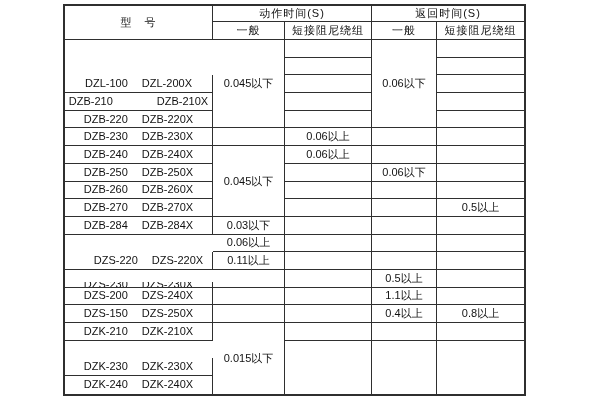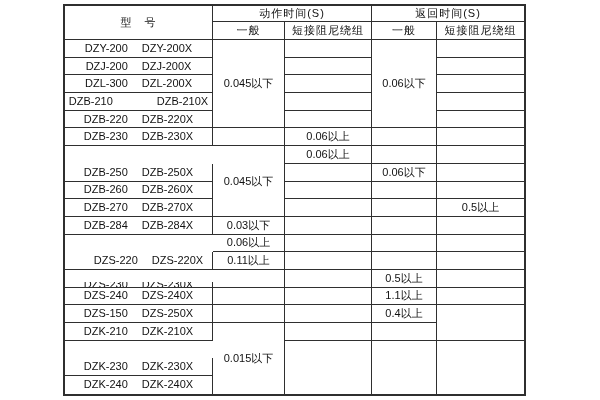--- a/index.html
+++ b/index.html
@@ -33,43 +33,39 @@
 <body style="background: rgb(255, 255, 255);">
 
 <div class="table" id="grid">
   <div class="c h" style="grid-column:1;grid-row:1/3">型　号</div>
   <div class="c h" style="grid-column:2/4;grid-row:1">动作时间(S)</div>
   <div class="c h noR" style="grid-column:4/6;grid-row:1">返回时间(S)</div>
   <div class="c h" style="grid-column:2;grid-row:2">一般</div>
   <div class="c h" style="grid-column:3;grid-row:2">短接阻尼绕组</div>
   <div class="c h" style="grid-column:4;grid-row:2">一般</div>
   <div class="c h noR" style="grid-column:5;grid-row:2">短接阻尼绕组</div>
-<div class="c model" style="grid-area: 3 / 1 / span 1;">
-      <span>DZY-200</span>
-      <span>DZY-200X</span>
-    </div>
-    <div class="c model" style="grid-area: 4 / 1 / span 1;">
-      <span>DZJ-200</span>
-      <span>DZJ-200X</span>
-    </div>
     <div class="c model" style="grid-area: 5 / 1 / span 1;">
-      <span>DZL-300</span>
+      <span>DZL-100</span>
       <span>DZL-200X</span>
     </div>
     <div class="c model" style="grid-area: 6 / 1 / span 1; gap: 44px;">
       <span>DZB-210</span>
       <span>DZB-210X</span>
     </div>
     <div class="c model" style="grid-area: 7 / 1 / span 1;">
       <span>DZB-220</span>
       <span>DZB-220X</span>
     </div>
     <div class="c model" style="grid-area: 8 / 1 / span 1;">
       <span>DZB-230</span>
       <span>DZB-230X</span>
+    </div>
+    <div class="c model" style="grid-area: 9 / 1 / span 1;">
+      <span>DZB-240</span>
+      <span>DZB-240X</span>
     </div>
     <div class="c model" style="grid-area: 10 / 1 / span 1;">
       <span>DZB-250</span>
       <span>DZB-250X</span>
     </div>
     <div class="c model" style="grid-area: 11 / 1 / span 1;">
       <span>DZB-260</span>
       <span>DZB-260X</span>
     </div>
     <div class="c model" style="grid-area: 12 / 1 / span 1;">
@@ -82,21 +78,21 @@
     </div>
     <div class="c model" style="grid-area: 15 / 1 / span 1; padding-left: 20px;">
       <span>DZS-220</span>
       <span>DZS-220X</span>
     </div>
     <div class="c model" style="grid-area: 16 / 1 / span 1; margin-top: 12px;">
       <span>DZS-230</span>
       <span>DZS-230X</span>
     </div>
     <div class="c model" style="grid-area: 17 / 1 / span 1;">
-      <span>DZS-240</span>
+      <span>DZS-200</span>
       <span>DZS-240X</span>
     </div>
     <div class="c model" style="grid-area: 18 / 1 / span 1;">
       <span>DZS-150</span>
       <span>DZS-250X</span>
     </div>
     <div class="c model" style="grid-area: 19 / 1 / span 1;">
       <span>DZK-210</span>
       <span>DZK-210X</span>
     </div>
@@ -158,15 +154,16 @@
     <div class="c noR" style="grid-area: 8 / 5 / span 1;"></div>
     <div class="c noR" style="grid-area: 9 / 5 / span 1;"></div>
     <div class="c noR" style="grid-area: 10 / 5 / span 1;"></div>
     <div class="c noR" style="grid-area: 11 / 5 / span 1;"></div>
     <div class="c noR" style="grid-area: 12 / 5 / span 1;">0.5以上</div>
     <div class="c noR" style="grid-area: 13 / 5 / span 1;"></div>
     <div class="c noR" style="grid-area: 14 / 5 / span 1;"></div>
     <div class="c noR" style="grid-area: 15 / 5 / span 1;"></div>
     <div class="c noR" style="grid-area: 16 / 5 / span 1;"></div>
     <div class="c noR" style="grid-area: 17 / 5 / span 1;"></div>
+    <div class="c noR" style="grid-area: 18 / 5 / span 1;">0.8以上</div>
     <div class="c noR" style="grid-area: 19 / 5 / span 1;"></div>
     <div class="c noR noB" style="grid-area: 20 / 5 / span 3;"></div>
   </div>
 
 </body></html>

